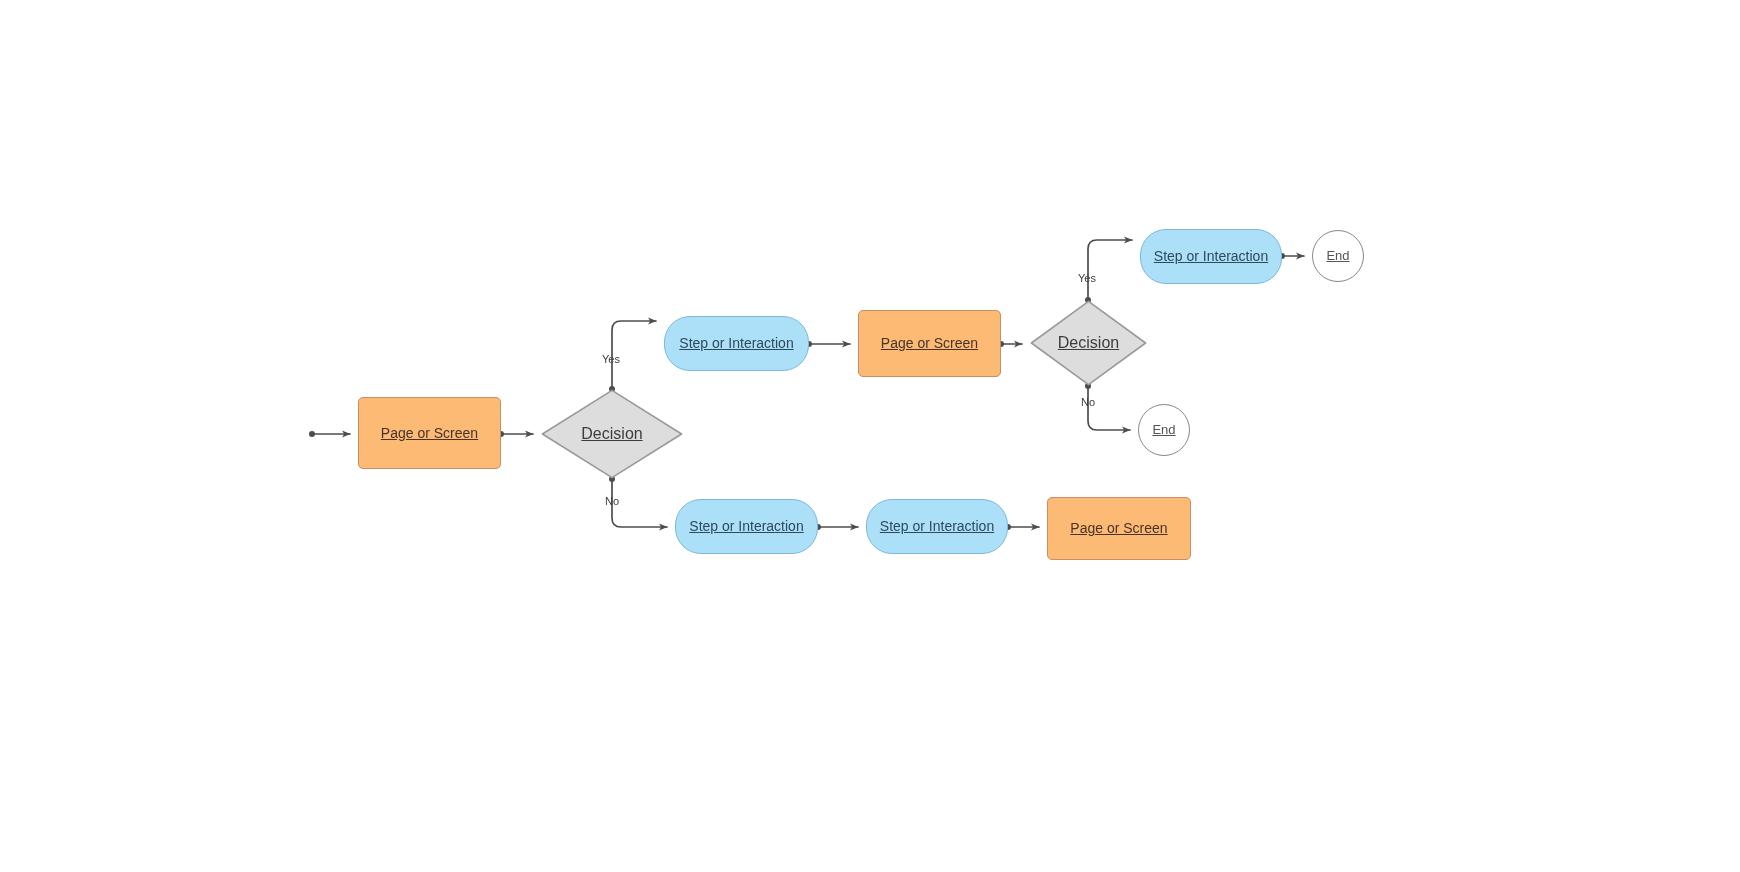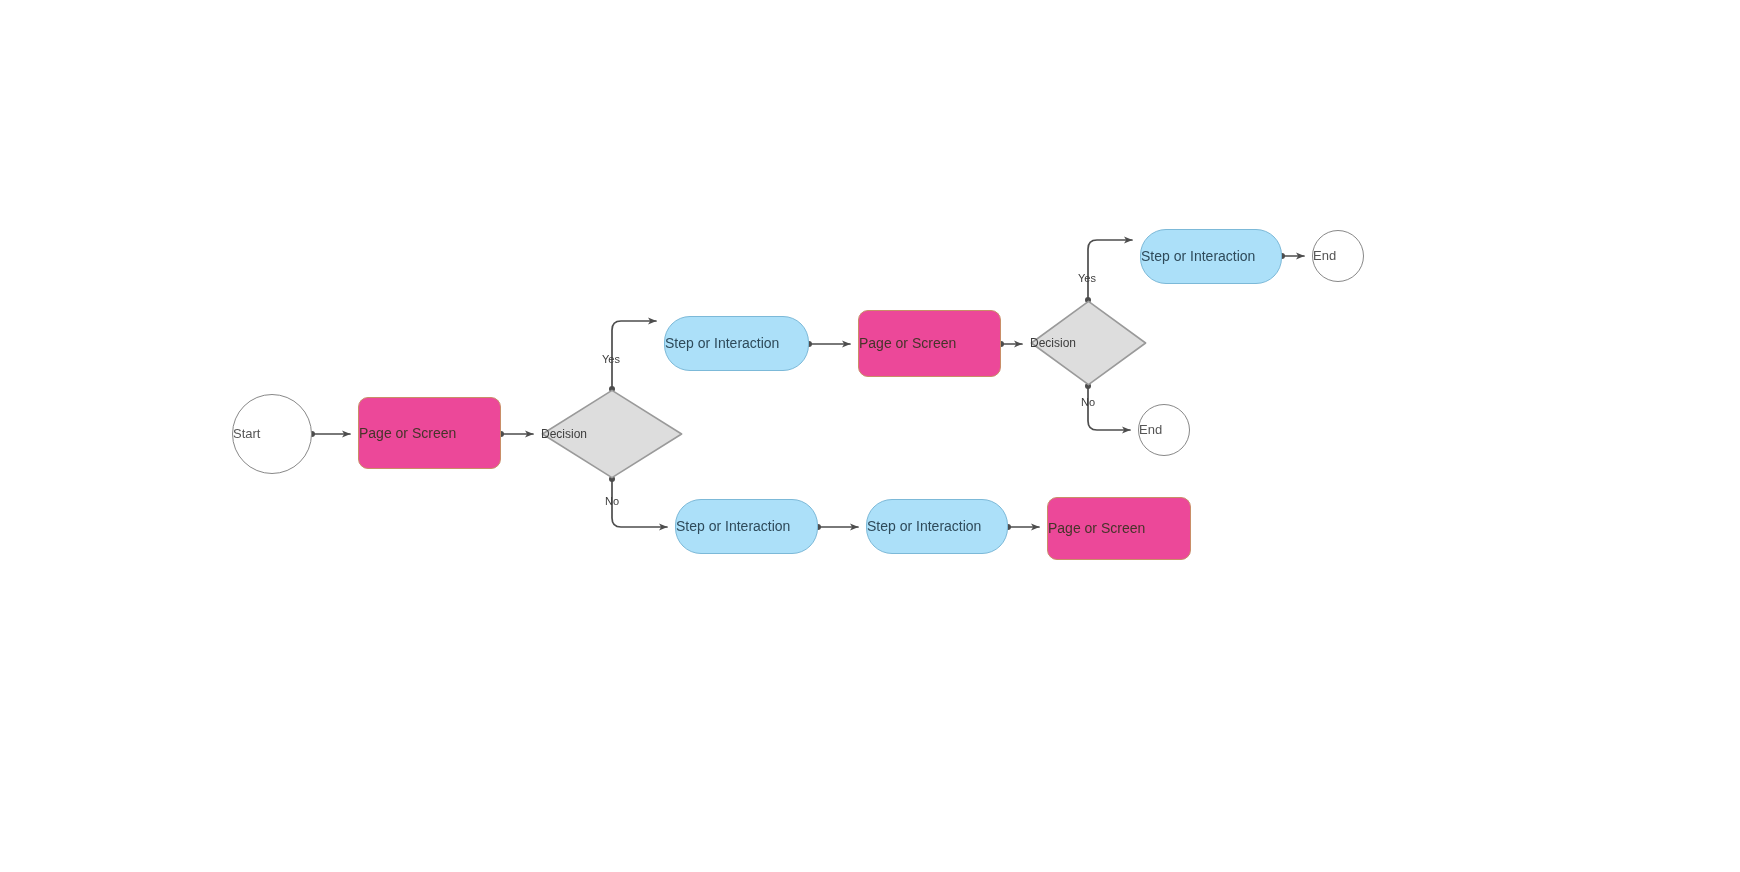--- a/index.html
+++ b/index.html
@@ -26,56 +26,57 @@
     top: 0;
     width: 1740px;
     height: 872px;
     pointer-events: none;
   }
   .node {
     position: absolute;
     box-sizing: border-box;
     display: flex;
     align-items: center;
-    justify-content: flex-start;
+    justify-content: center;
     text-align: center;
     color: #3d3d3d;
     line-height: 1.2;
     z-index: 3;
+    text-decoration: underline;
   }
   
   .node.terminator {
     background: #ffffff;
     border: 1.4px solid #888888;
     border-radius: 50%;
     font-size: 13px;
     color: #555555;
   }
   .node.terminator.small { font-size: 13px; }
   
   .node.page {
-    background: #ec4899;
+    background: #fdba74;
     border: 1.4px solid #c98e67;
-    border-radius: 10px;
+    border-radius: 5px;
     font-size: 14px;
     color: #46342a;
   }
   
   .node.step {
     background: #ace0f9;
     border: 1.4px solid #7cb9d8;
     border-radius: 26px;
     font-size: 14px;
     color: #2e4a5a;
   }
   
   .node.decision {
     background: transparent;
     border: none;
-    font-size: 12px;
+    font-size: 16px;
     color: #3d3d3d;
   }
   .node.decision .diamond-svg {
     position: absolute;
     left: 0; top: 0;
     width: 100%; height: 100%;
     z-index: -1;
   }
   .node.decision .dec-label {
     position: relative;
@@ -153,23 +154,20 @@
       </g>
 
       <g>
         <circle cx="1008" cy="527" r="3" fill="#4d4d4d" stroke="none"></circle>
         <path d="M1008,527 L1039,527" marker-end="url(#arrowhead)"></path>
       </g>
 
     </g>
   </svg>
 
-  <div class="node terminator" style="left:232px; top:394px; width:80px; height:80px;">
-    <span>Start</span>
-  </div>
 
   <div class="node page" style="left:358px; top:397px; width:143px; height:72px;">
     <span>Page or Screen</span>
   </div>
 
   <div class="node decision" style="left:541px; top:389px; width:142px; height:90px;">
     <svg class="diamond-svg" viewBox="0 0 142 90" preserveAspectRatio="none" xmlns="http://www.w3.org/2000/svg">
       <polygon points="71,1.4 140.6,45 71,88.6 1.4,45" fill="#dddddd" stroke="#9a9a9a" stroke-width="1.6" stroke-linejoin="round"></polygon>
     </svg>
     <span class="dec-label">Decision</span>

